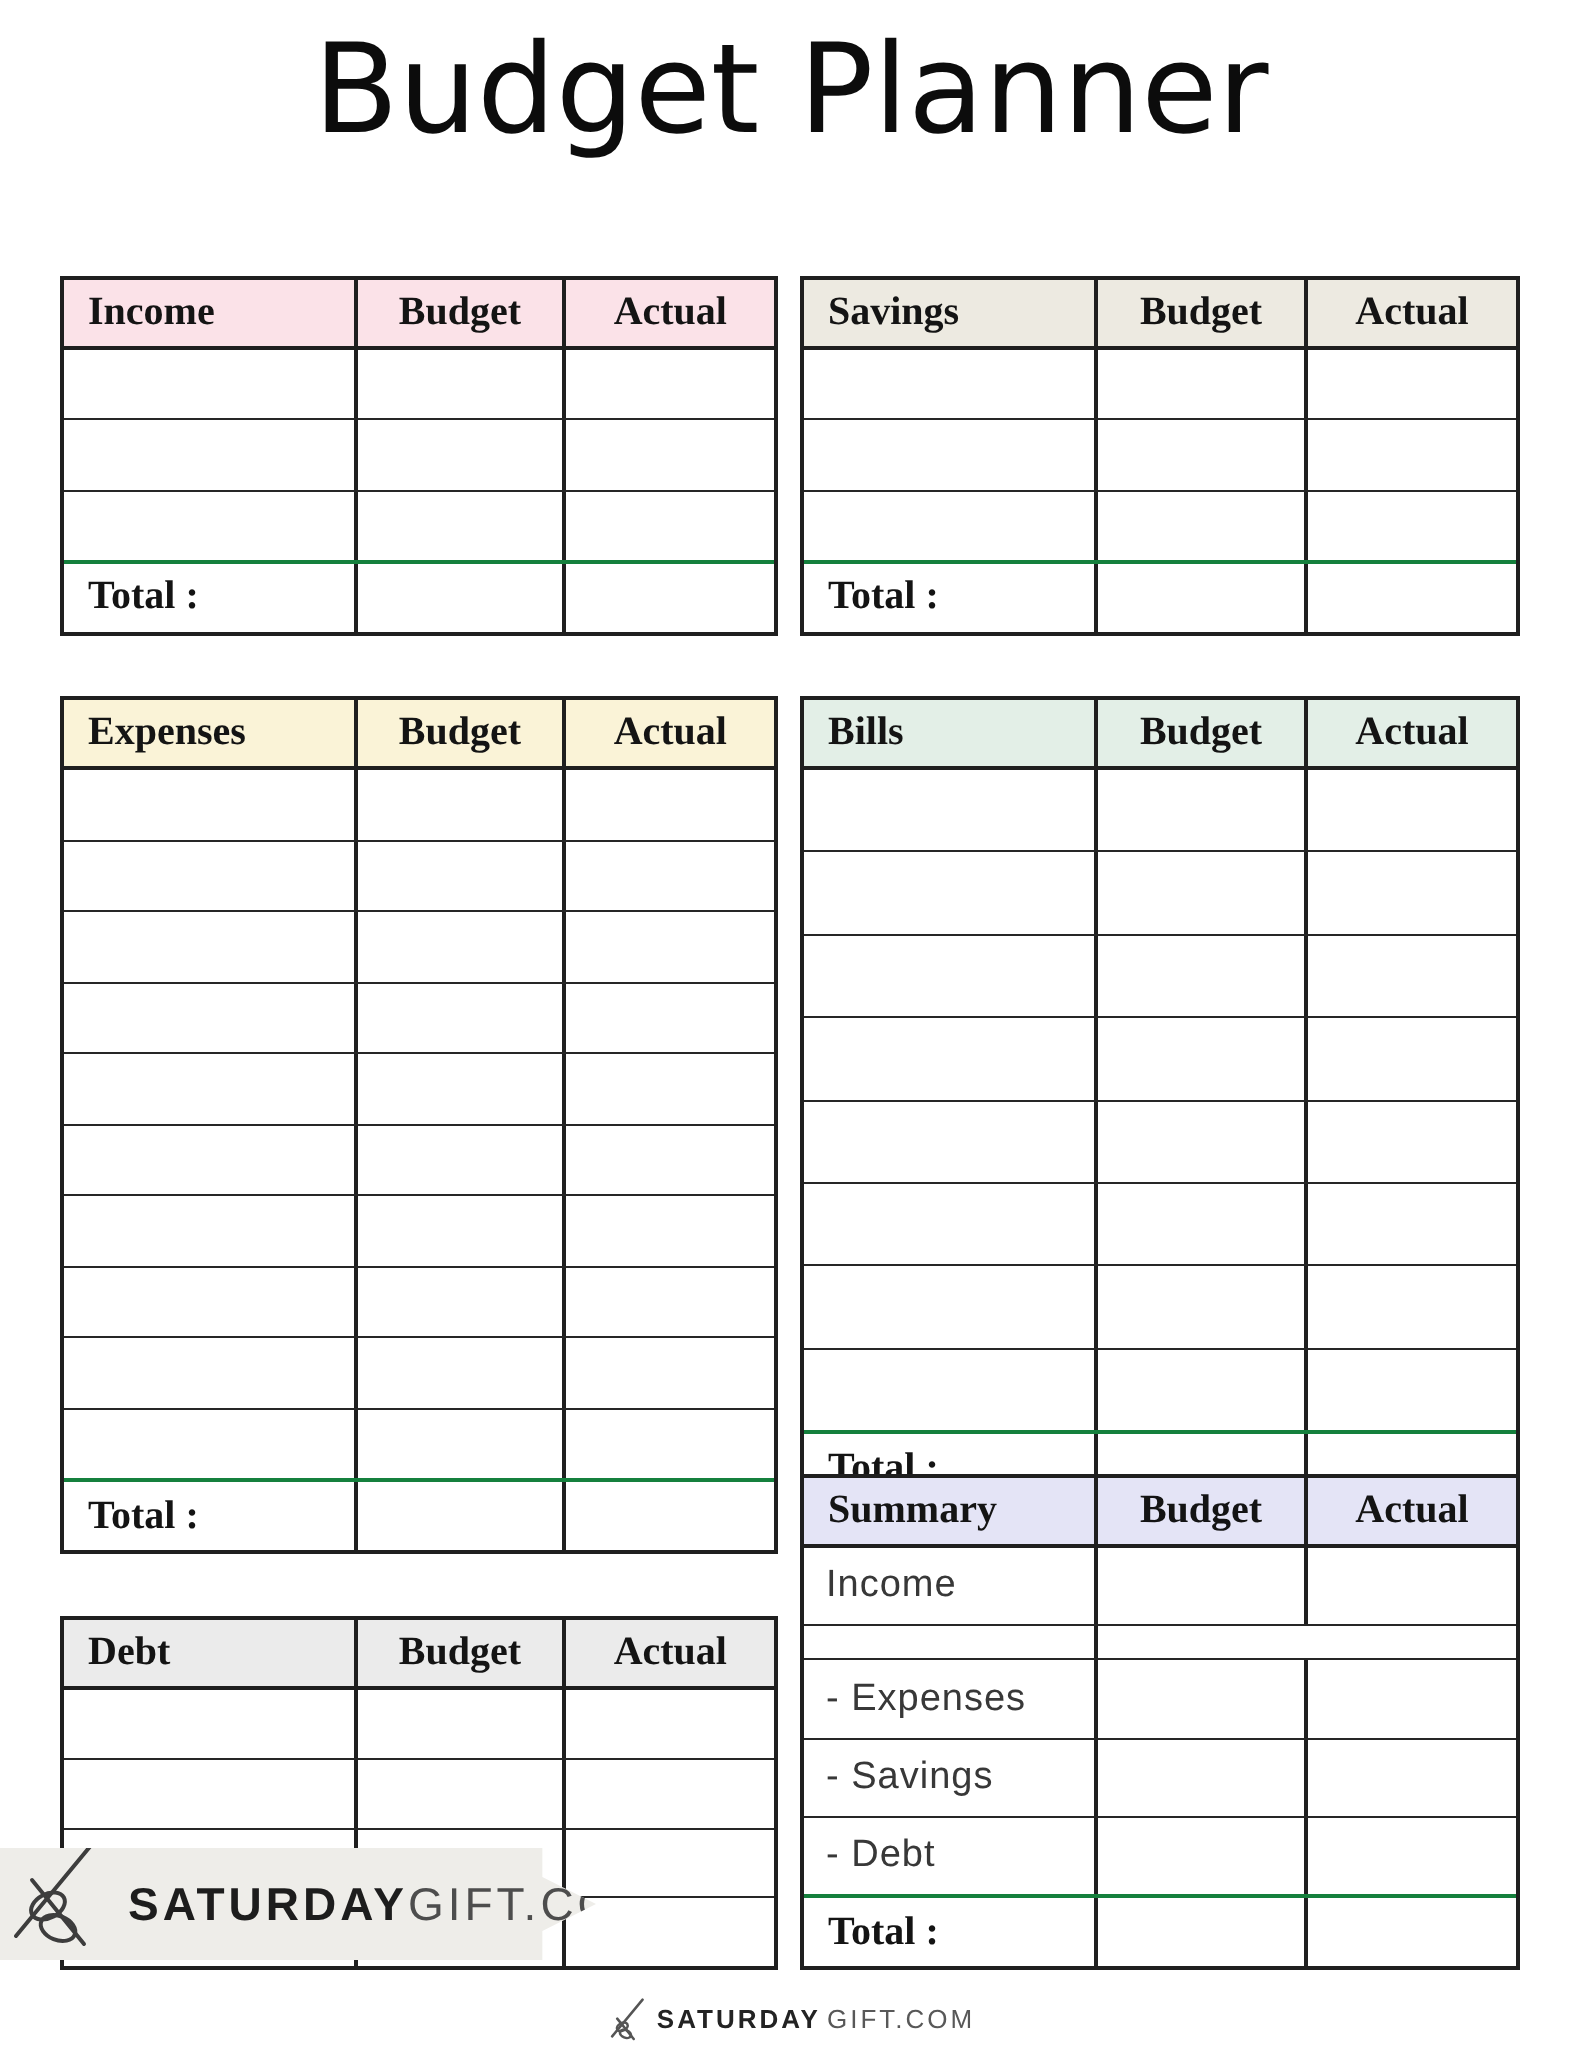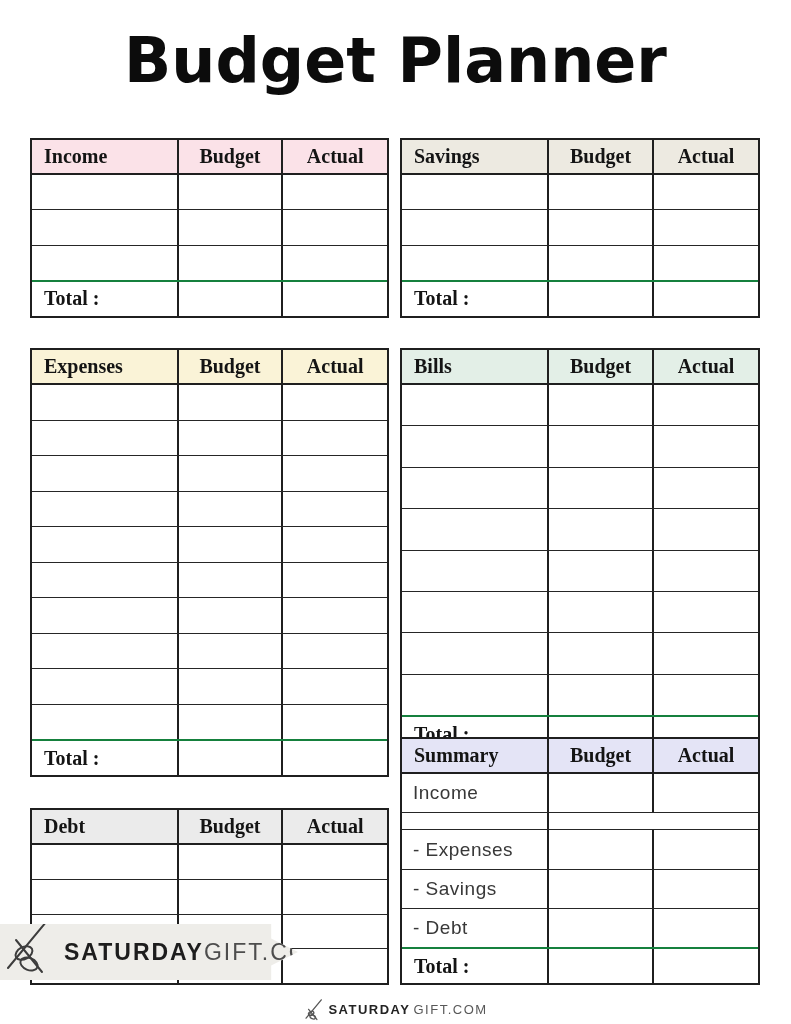--- a/index.html
+++ b/index.html
@@ -6,24 +6,24 @@
   .page{
     position:relative;
     width:791px;height:1024px;
     margin:0 auto;
     background:#ffffff;
     overflow:hidden;
     font-family:"Liberation Sans",sans-serif;
   }
   
   .title{
-    position:absolute;top:8px;left:0;right:0;margin:16px;
+    position:absolute;top:8px;left:0;right:0;margin:0;
     text-align:center;
     font-family:"DejaVu Sans",sans-serif;
-    font-weight:bold;
+    font-weight:normal;
     font-size:62px;
     letter-spacing:0px;
     color:#0c0c0c;
   }
   
   .tbl{
     position:absolute;
     box-sizing:border-box;
     border:2px solid #1f1f1f;
     display:flex;flex-direction:column;

